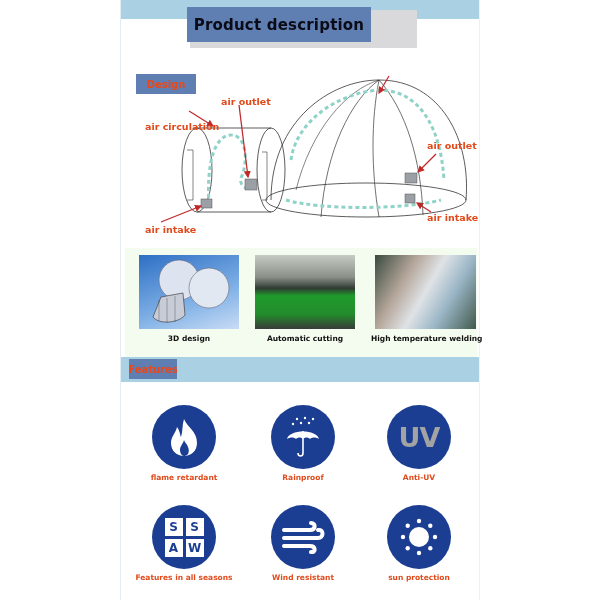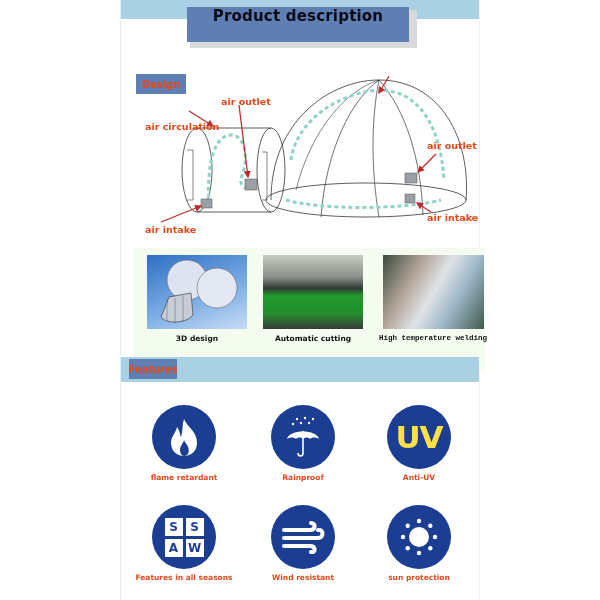--- a/index.html
+++ b/index.html
@@ -2,49 +2,49 @@
 <html><head>
 <meta charset="utf-8">
 <style>
   html, body { margin:0; padding:0; }
   body { width:600px; height:600px; background:#ffffff; position:relative; overflow:hidden;
          font-family:"Liberation Sans", sans-serif; }
   .page { position:absolute; left:120px; top:0; width:358px; height:600px; background:#fff;
           border-left:1px solid #e3ecf2; border-right:1px solid #eef2f5; }
   .top-band { position:absolute; left:0; top:0; width:358px; height:19px; background:#a9d0e3; }
   .title-shadow { position:absolute; left:69px; top:10px; width:227px; height:38px; background:#d9d9dc; }
-  .title-box { position:absolute; left:66px; top:7px; width:222px; height:35px; background:#5f7eb1;
-               display:flex; align-items:flex-start; justify-content:center; }
+  .title-box { position:absolute; left:66px; top:7px; width:184px; height:35px; background:#5f7eb1;
+               display:flex; align-items:center; justify-content:center; }
   .title-text { font-weight:bold; font-size:15px; color:#0b0b18; letter-spacing:0.2px; font-family:"DejaVu Sans", sans-serif; }
   .badge { position:absolute; background:#5f7eb1; display:flex; align-items:center; justify-content:center; }
   .badge span { color:#e8481c; font-weight:bold; font-size:10px; font-family:"DejaVu Sans", sans-serif; }
   .diagram { position:absolute; left:0; top:60px; width:358px; height:185px; }
   .lbl { position:absolute; color:#e2491a; font-weight:bold; font-size:9.5px; font-family:"DejaVu Sans", sans-serif; white-space:nowrap; }
-  .photos { position:absolute; left:12px; top:248px; width:352px; height:124px; background:#f4fbef; }
+  .photos { position:absolute; left:4px; top:248px; width:352px; height:124px; background:#f4fbef; }
   .photo { position:absolute; top:7px; height:74px; }
   .cap { position:absolute; top:86px; font-size:7.5px; font-weight:bold; color:#111; font-family:"DejaVu Sans", sans-serif; white-space:nowrap; text-align:center; }
   .feat-band { position:absolute; left:0; top:357px; width:358px; height:25px; background:#a9d0e3; }
   .feat-item { position:absolute; width:110px; text-align:center; }
   .circle { width:64px; height:64px; border-radius:50%; background:#1c3e92; margin:0 auto; position:relative; display:flex; align-items:center; justify-content:center; }
   .feat-lbl { margin-top:4px; font-size:7.5px; font-weight:bold; color:#e04a1c; font-family:"DejaVu Sans", sans-serif; white-space:nowrap; }
-  .uv { color:#fde047; font-weight:bold; font-size:31px; font-family:"DejaVu Sans", sans-serif; letter-spacing:-1px; }
+  .uv { color:#a3a3a3; font-weight:bold; font-size:27px; font-family:"DejaVu Sans", sans-serif; letter-spacing:-1px; }
   .ssaw { display:grid; grid-template-columns:18px 18px; grid-template-rows:18px 18px; gap:3px; }
   .ssaw div { background:#fff; color:#1c3e92; font-weight:bold; font-size:12px; display:flex; align-items:center; justify-content:center; font-family:"DejaVu Sans", sans-serif; }
 </style>
 </head>
 <body>
 
 <div class="page">
   <div class="top-band"></div>
   <div class="title-shadow"></div>
   <div class="title-box">
     <span class="title-text">Product description</span>
   </div>
 
-  <div class="badge" style="left:15px;top:74px;width:50px;height:20px;">
+  <div class="badge" style="left:15px;top:74px;width:60px;height:20px;">
     <span>Design</span>
   </div>
 
   <div class="diagram">
     <svg width="358" height="185" viewBox="0 0 358 185">
       <defs>
         <marker id="ar" markerWidth="6" markerHeight="6" refX="5" refY="3" orient="auto">
           <path d="M0,0 L6,3 L0,6 z" fill="#c0282a"></path>
         </marker>
       </defs>
@@ -97,21 +97,21 @@
         <line x1="28" y1="43" x2="28" y2="68" stroke="#444" stroke-width="0.4"></line>
         <line x1="36" y1="41" x2="36" y2="67" stroke="#444" stroke-width="0.4"></line>
       </svg>
     </div>
     <span class="cap" style="left:14px;width:100px;">3D design</span>
 
     <div class="photo" style="left:130px;width:100px;background:linear-gradient(180deg,#c6cbc4 0%,#8a8f88 30%,#2f3a33 45%,#1f9a2b 55%,#238c2c 80%,#3a3a3a 100%);"></div>
     <span class="cap" style="left:124px;width:112px;">Automatic cutting</span>
 
     <div class="photo" style="left:250px;width:101px;background:linear-gradient(120deg,#3a4a3e 0%,#b5a69a 30%,#dfe3e6 50%,#9bb6c7 70%,#415a4c 100%);"></div>
-    <span class="cap" style="left:246px;width:108px;font-family:Liberation Mono, monospace;">High temperature welding</span>
+    <span class="cap" style="left:246px;width:108px;">High temperature welding</span>
   </div>
 
   <div class="feat-band"></div>
   <div class="badge" style="left:8px;top:359px;width:48px;height:20px;">
     <span>Features</span>
   </div>
 
   <div class="feat-item" style="left:8px;top:405px;">
     <div class="circle">
       <svg width="34" height="40" viewBox="0 0 34 40">

